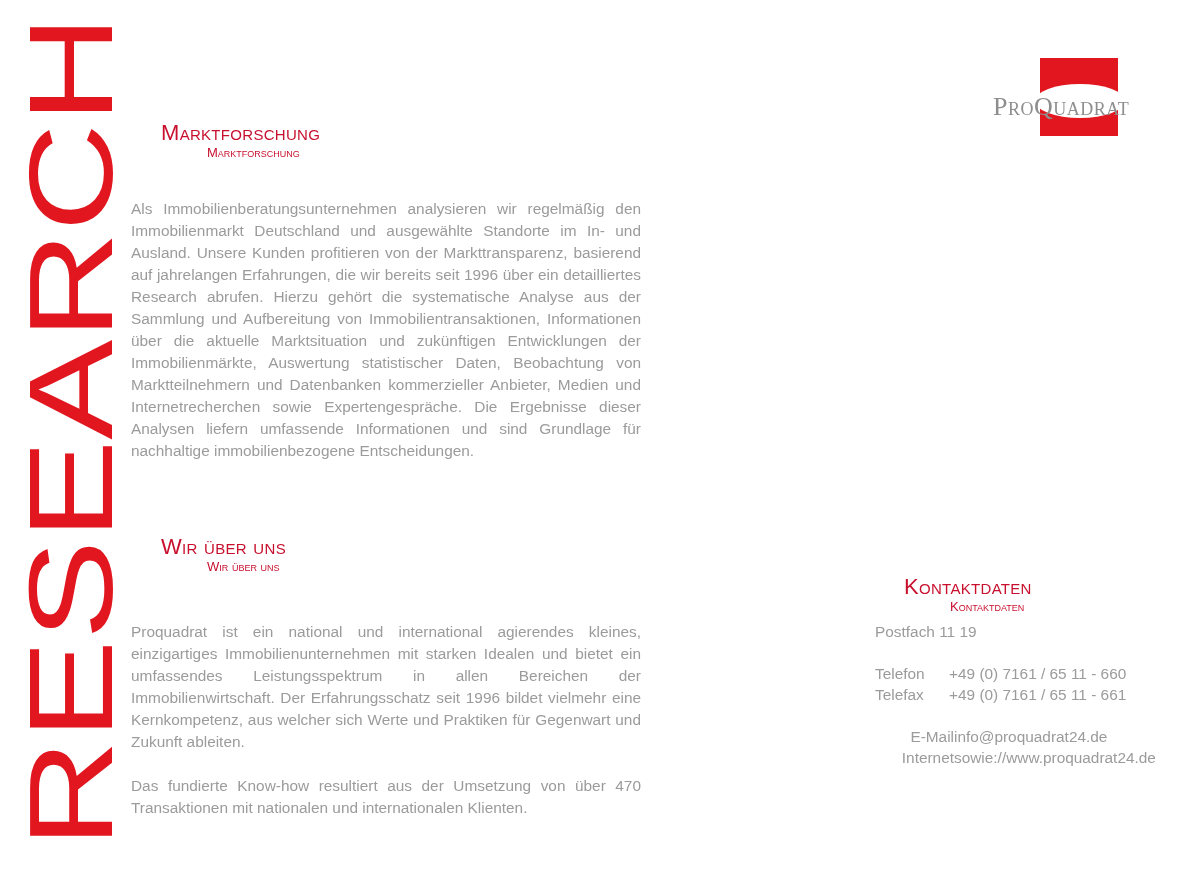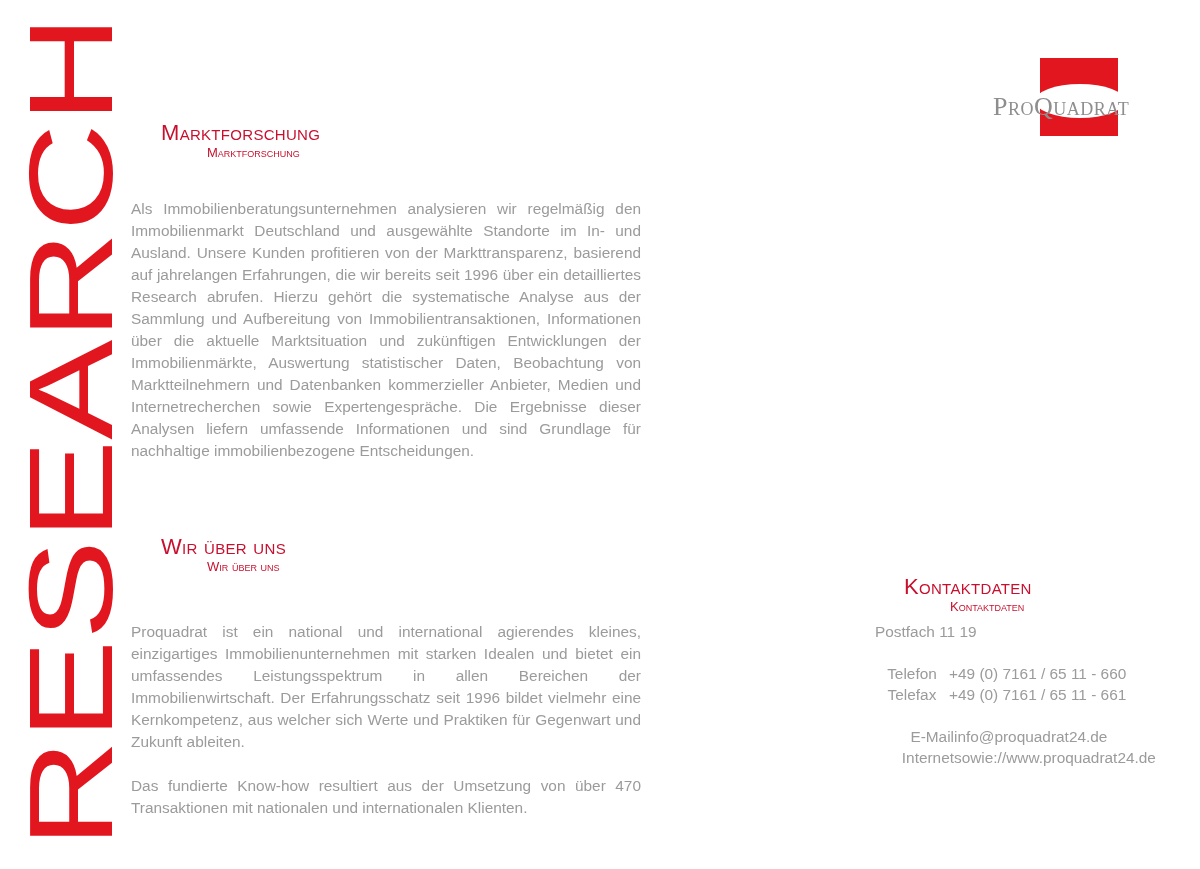--- a/index.html
+++ b/index.html
@@ -95,21 +95,21 @@
     left: 875px;
     top: 621px;
     width: 310px;
     color: #9b9b9b;
     font-size: 15.4px;
     line-height: 21px;
   }
   .contact .block + .block { margin-top: 21px; }
   .contact .row { display: flex; white-space: nowrap; }
   .contact .lbl { display: inline-block; }
-  .contact .row.phone .lbl { width: 74px; text-align: center; }
+  .contact .row.phone .lbl { width: 74px; }
   .contact .row.web .lbl { width: 79px; text-align: right; }
   .contact .line { white-space: nowrap; }
 </style>
 </head>
 <body>
 
 <div class="vertical-title">
   <svg width="140" height="869" viewBox="0 0 140 869">
     <text x="0" y="0" transform="translate(112,848) rotate(-90)" fill="#e2161f" font-family="Liberation Sans, sans-serif" font-size="118" textLength="833" lengthAdjust="spacingAndGlyphs">RESEARCH</text>
   </svg>

